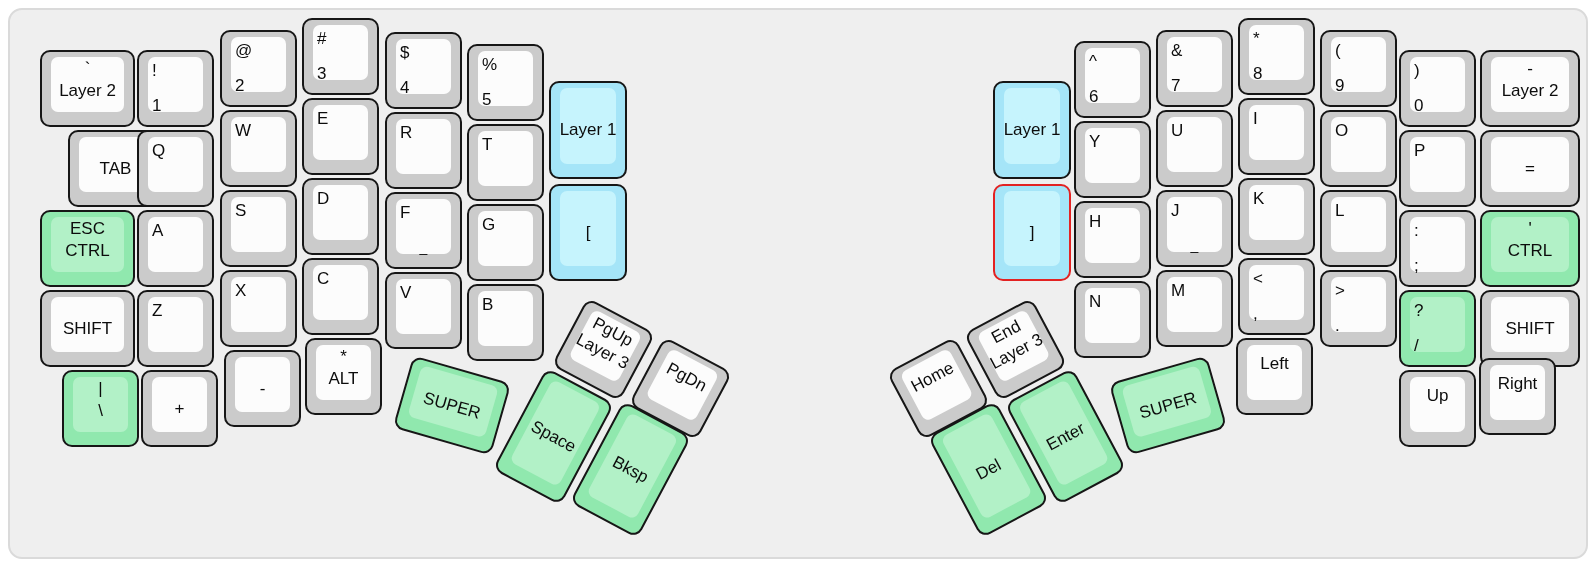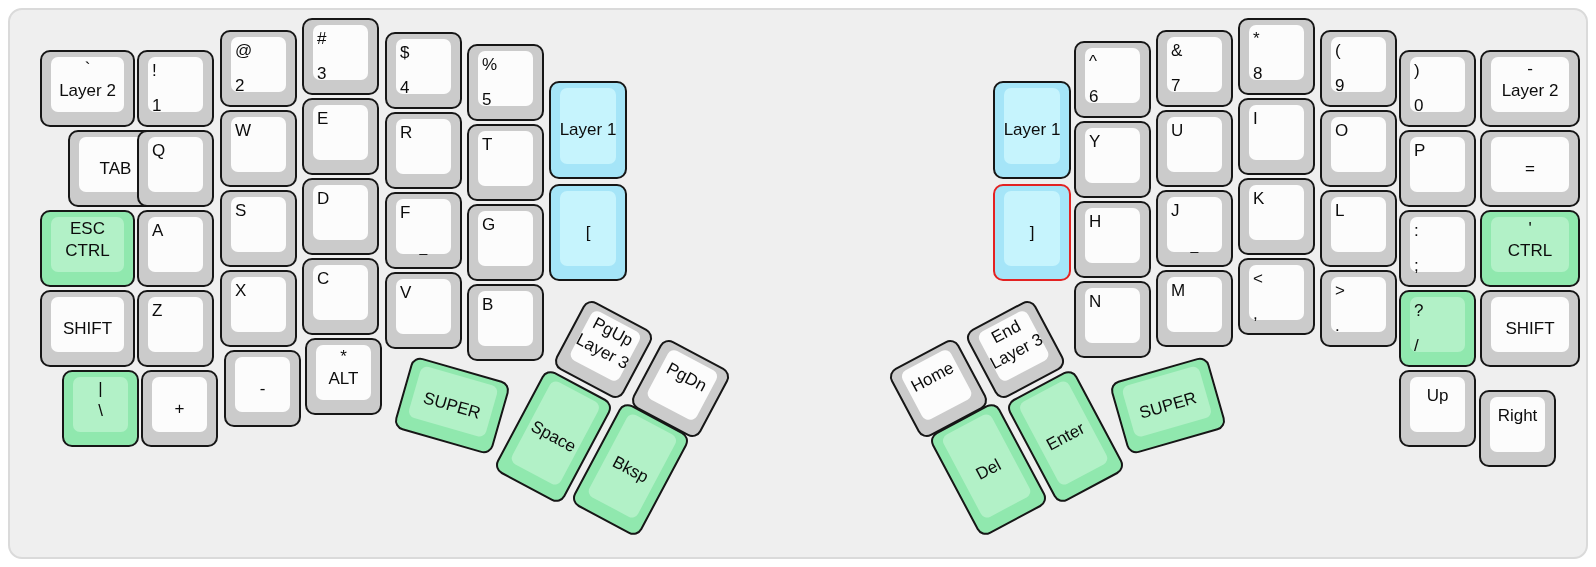--- a/index.html
+++ b/index.html
@@ -231,20 +231,24 @@
     </div>
     <div class="key" style="left: 1228px; top: 168px; width: 77px; height: 77px; background: rgb(203, 203, 203); border-color: rgb(22, 22, 22);">
       <div class="cap" style="background: rgb(252, 252, 252);"></div>
       <div class="lbl l1">K</div>
     </div>
     <div class="key" style="left: 1228px; top: 248px; width: 77px; height: 77px; background: rgb(203, 203, 203); border-color: rgb(22, 22, 22);">
       <div class="cap" style="background: rgb(252, 252, 252);"></div>
       <div class="lbl l1">&lt;</div>
       <div class="lbl l2">,</div>
     </div>
+    <div class="key" style="left: 1226px; top: 328px; width: 77px; height: 77px; background: rgb(203, 203, 203); border-color: rgb(22, 22, 22);">
+      <div class="cap" style="background: rgb(252, 252, 252);"></div>
+      <div class="lbl ct">Left</div>
+    </div>
     <div class="key" style="left: 1310px; top: 20px; width: 77px; height: 77px; background: rgb(203, 203, 203); border-color: rgb(22, 22, 22);">
       <div class="cap" style="background: rgb(252, 252, 252);"></div>
       <div class="lbl l1">(</div>
       <div class="lbl l2">9</div>
     </div>
     <div class="key" style="left: 1310px; top: 100px; width: 77px; height: 77px; background: rgb(203, 203, 203); border-color: rgb(22, 22, 22);">
       <div class="cap" style="background: rgb(252, 252, 252);"></div>
       <div class="lbl l1">O</div>
     </div>
     <div class="key" style="left: 1310px; top: 180px; width: 77px; height: 77px; background: rgb(203, 203, 203); border-color: rgb(22, 22, 22);">
@@ -290,21 +294,21 @@
     </div>
     <div class="key" style="left: 1470px; top: 200px; width: 100px; height: 77px; background: rgb(144, 232, 174); border-color: rgb(22, 22, 22);">
       <div class="cap" style="background: rgb(178, 241, 199);"></div>
       <div class="lbl c1">'</div>
       <div class="lbl c2">CTRL</div>
     </div>
     <div class="key" style="left: 1470px; top: 280px; width: 100px; height: 77px; background: rgb(203, 203, 203); border-color: rgb(22, 22, 22);">
       <div class="cap" style="background: rgb(252, 252, 252);"></div>
       <div class="lbl c" style="top: 27px;">SHIFT</div>
     </div>
-    <div class="key" style="left: 1469px; top: 380px; width: 77px; height: 77px; background: rgb(203, 203, 203); border-color: rgb(22, 22, 22);">
+    <div class="key" style="left: 1469px; top: 348px; width: 77px; height: 77px; background: rgb(203, 203, 203); border-color: rgb(22, 22, 22);">
       <div class="cap" style="background: rgb(252, 252, 252);"></div>
       <div class="lbl ct">Right</div>
     </div>
     <div class="key" style="left: 890px; top: 340px; width: 77px; height: 77px; background: rgb(203, 203, 203); border-color: rgb(22, 22, 22); transform: rotate(-28deg);">
       <div class="cap" style="background: rgb(252, 252, 252);"></div>
       <div class="lbl ct">Home</div>
     </div>
     <div class="key" style="left: 967px; top: 301px; width: 77px; height: 77px; background: rgb(203, 203, 203); border-color: rgb(22, 22, 22); transform: rotate(-28deg);">
       <div class="cap" style="background: rgb(252, 252, 252);"></div>
       <div class="lbl c1">End</div>

